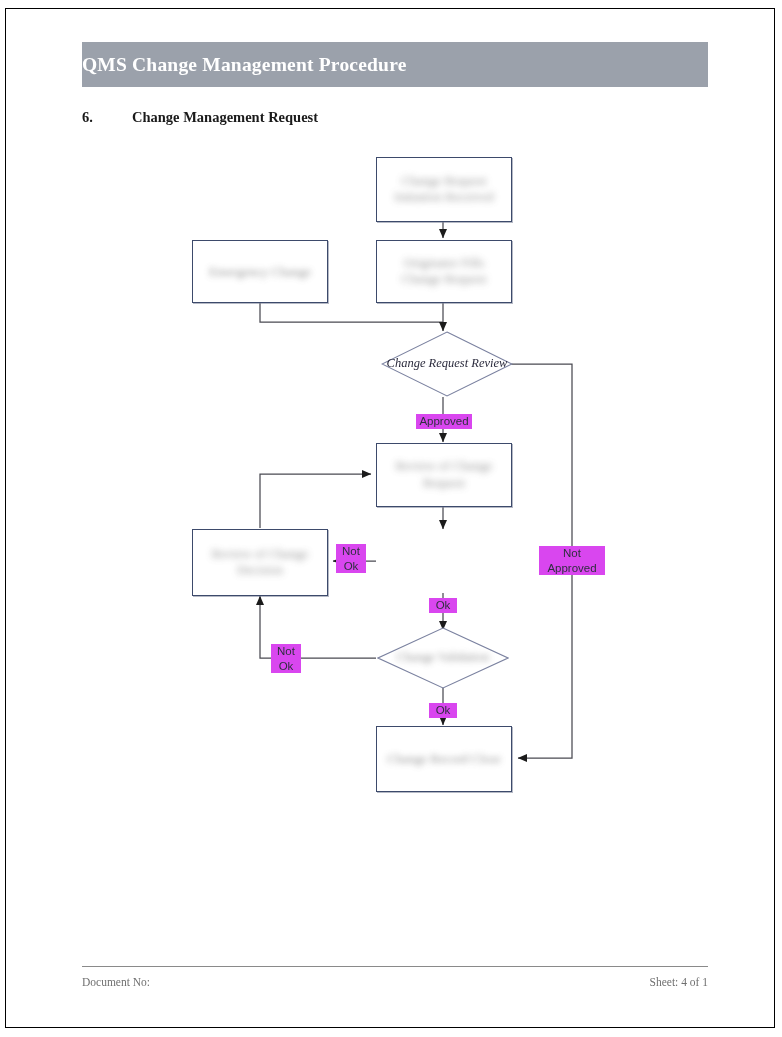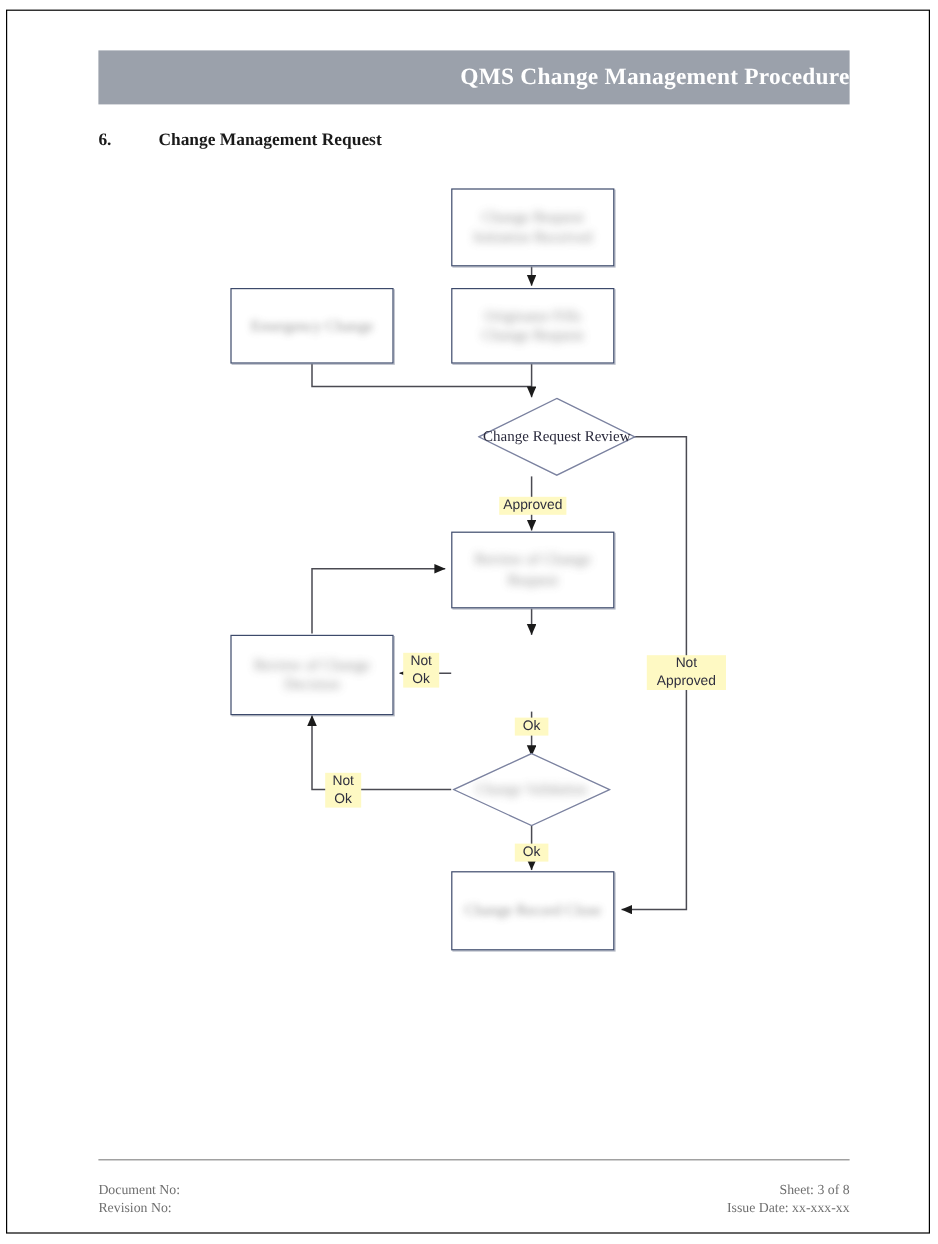--- a/index.html
+++ b/index.html
@@ -29,21 +29,21 @@
   
   #doc-header {
     position: absolute;
     left: 82px;
     top: 42px;
     width: 626px;
     height: 45px;
     background: #9ba1ab;
     display: flex;
     align-items: center;
-    justify-content: flex-end;
+    justify-content: flex-start;
     box-sizing: border-box;
   }
   #doc-header .title-text {
     color: #ffffff;
     font-family: "Liberation Serif", serif;
     font-weight: bold;
     font-size: 19.5px;
     letter-spacing: 0.2px;
     white-space: nowrap;
   }
@@ -133,35 +133,35 @@
     opacity: 0.82;
   }
 
   
   .edge-label {
     position: absolute;
     font-family: "Liberation Sans", sans-serif;
     font-size: 11.5px;
     line-height: 1.28;
     color: #2f2f3f;
-    background: #fef9c3;
+    background: #d946ef;
     text-align: center;
     white-space: pre-line;
     -webkit-user-select: none;
     user-select: none;
   }
 
   
   #doc-footer {
     position: absolute;
     left: 82px;
     top: 966px;
     width: 626px;
     border-top: 1px solid #8a8a8a;
-    padding-top: 18px;
+    padding-top: 8px;
     box-sizing: border-box;
     font-family: "Liberation Serif", serif;
     font-size: 11.5px;
     color: #6f6f6f;
     text-align: center;
   }
   #doc-footer .foot-row {
     display: flex;
     justify-content: space-between;
     line-height: 1.34;
@@ -222,21 +222,21 @@
 
   <div class="proc-box" style="left:192px; top:240px; width:136px; height:63px;">
     <div class="blur-text tight">Emergency  Change</div>
   </div>
 
   <div class="proc-box" style="left:376px; top:240px; width:136px; height:63px;">
     <div class="blur-text">Originator  Fills
 Change  Request</div>
   </div>
 
-  <div class="decision" style="left:398px; top:331px; width:132px; height:66px;">
+  <div class="decision" style="left:381px; top:331px; width:132px; height:66px;font-style:italic;">
     <svg class="dia-shape" viewBox="0 0 132 66" preserveAspectRatio="none">
       <polygon points="66,1 131,33 66,65 1,33" fill="#ffffff" stroke="#7b82a0" stroke-width="1.1"></polygon>
     </svg>
     <div class="dia-label">Change
 Request
 Review</div>
   </div>
 
   <div class="proc-box" style="left:376px; top:443px; width:136px; height:64px;">
     <div class="blur-text">Review of Change
@@ -274,19 +274,15 @@
 
   <div class="edge-label" style="left:429px; top:598px; width:28px;">Ok</div>
 
   <div class="edge-label" style="left:429px; top:703px; width:28px;">Ok</div>
 
 </div>
 
 <div id="doc-footer">
   <div class="foot-row">
     <span>Document No:</span>
-    <span>Sheet: 3 of 8</span>
-  </div>
-  <div class="foot-row">
-    <span>Revision No:</span>
-    <span>Issue Date: xx-xxx-xx</span>
+    <span>Sheet: 4 of 1</span>
   </div>
 </div>
 
 </body></html>

